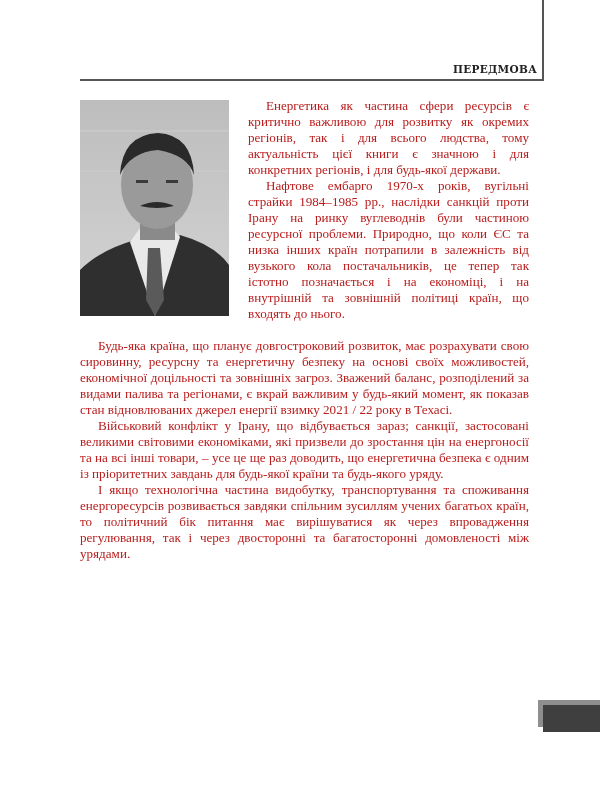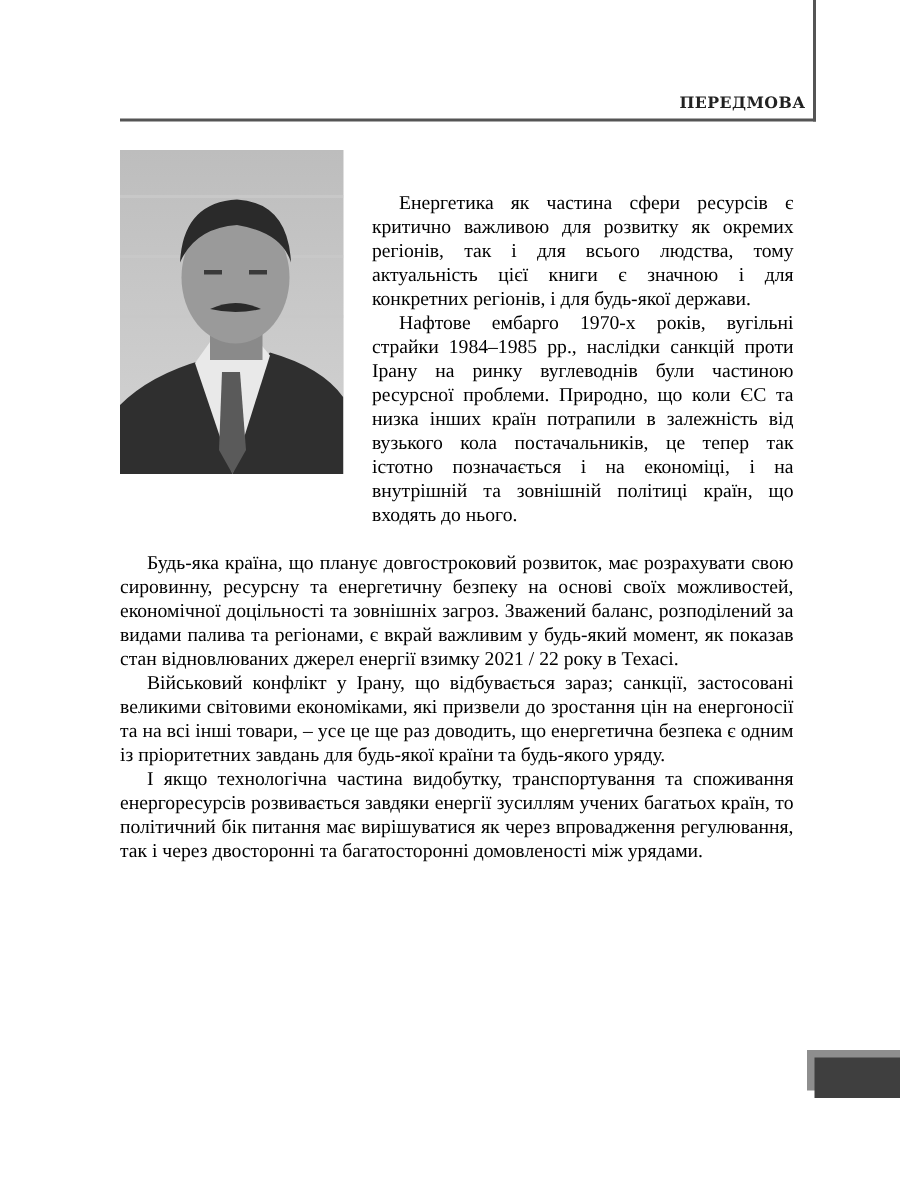--- a/index.html
+++ b/index.html
@@ -5,21 +5,21 @@
   html, body { margin:0; padding:0; }
   body { width:600px; height:797px; background:#ffffff; position:relative; overflow:hidden;
          font-family:"DejaVu Serif", "Liberation Serif", serif; color:#2b2b2b; }
   .vline { position:absolute; left:542px; top:0; width:2px; height:81px; background:#555; }
   .hline { position:absolute; left:80px; top:79px; width:464px; height:2px; background:#555; }
   .running-head { position:absolute; right:63px; top:63px; font-family:"DejaVu Serif", serif;
                   font-weight:bold; font-size:10.5px; letter-spacing:0.3px; color:#222;text-align:center; }
   .photo { position:absolute; left:80px; top:100px; width:149px; height:216px; overflow:hidden; background:#c9c9c9; }
   .photo svg { display:block; }
   .text { position:absolute; left:80px; width:449px; font-size:13.1px; line-height:16px;
-          text-align:justify; color:#000000; font-family:"Liberation Serif", serif;margin-top:29px; }
+          text-align:justify; color:#b91c1c; font-family:"Liberation Serif", serif; }
   .text p { margin:0; text-indent:18px; }
   .text.top { left:248px; width:281px; top:98px; }
   .text.main { top:338px; }
   .page-num { position:absolute; left:500px; top:711px; font-size:14px; color:#333; font-family:"Liberation Serif", serif;margin-left:41px; }
   .tab-light { position:absolute; left:538px; top:700px; width:62px; height:27px; background:#8e8e8e; }
   .tab-dark { position:absolute; left:543px; top:705px; width:57px; height:27px; background:#3f3f3f; }
 </style>
 </head>
 <body>
 
@@ -60,18 +60,18 @@
 </div>
 
 <div class="text top">
   <p>Енергетика як частина сфери ресурсів є критично важливою для розвитку як окремих регіонів, так і для всього людства, тому актуальність цієї книги є значною і для конкретних регіонів, і для будь-якої держави.</p>
   <p>Нафтове ембарго 1970-х років, вугільні страйки 1984–1985 рр., наслідки санкцій проти Ірану на ринку вуглеводнів були частиною ресурсної проблеми. Природно, що коли ЄС та низка інших країн потрапили в залежність від вузького кола постачальників, це тепер так істотно позначається і на економіці, і на внутрішній та зовнішній політиці країн, що входять до нього.</p>
 </div>
 
 <div class="text main">
   <p>Будь-яка країна, що планує довгостроковий розвиток, має розрахувати свою сировинну, ресурсну та енергетичну безпеку на основі своїх можливостей, економічної доцільності та зовнішніх загроз. Зважений баланс, розподілений за видами палива та регіонами, є вкрай важливим у будь-який момент, як показав стан відновлюваних джерел енергії взимку 2021 / 22 року в Техасі.</p>
   <p>Військовий конфлікт у Ірану, що відбувається зараз; санкції, застосовані великими світовими економіками, які призвели до зростання цін на енергоносії та на всі інші товари, – усе це ще раз доводить, що енергетична безпека є одним із пріоритетних завдань для будь-якої країни та будь-якого уряду.</p>
-  <p>І якщо технологічна частина видобутку, транспортування та споживання енергоресурсів розвивається завдяки енергії зусиллям учених багатьох країн, то політичний бік питання має вирішуватися як через впровадження регулювання, так і через двосторонні та багатосторонні домовленості між урядами.</p>
+  <p>І якщо технологічна частина видобутку, транспортування та споживання енергоресурсів розвивається завдяки спільним зусиллям учених багатьох країн, то політичний бік питання має вирішуватися як через впровадження регулювання, так і через двосторонні та багатосторонні домовленості між урядами.</p>
 </div>
 
 <div class="page-num">11</div>
 <div class="tab-light"></div>
 <div class="tab-dark"></div>
 
 </body></html>

